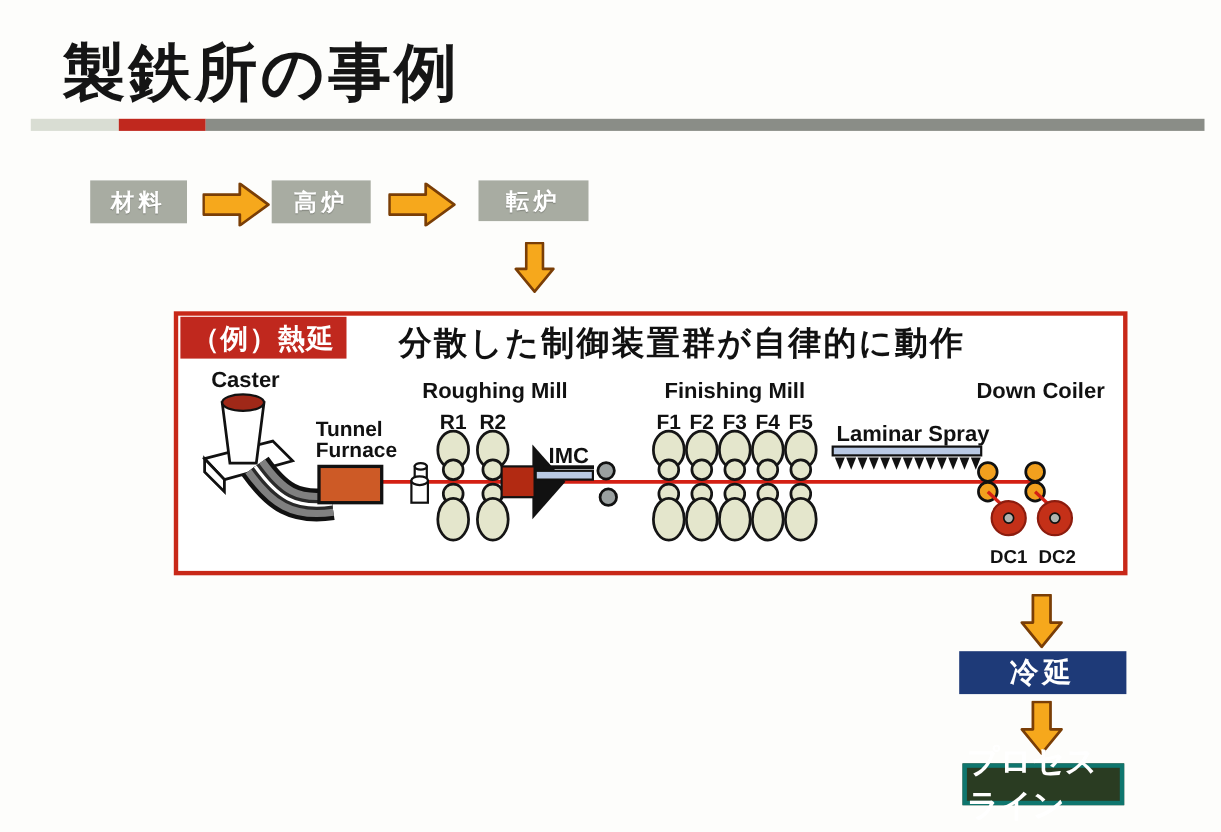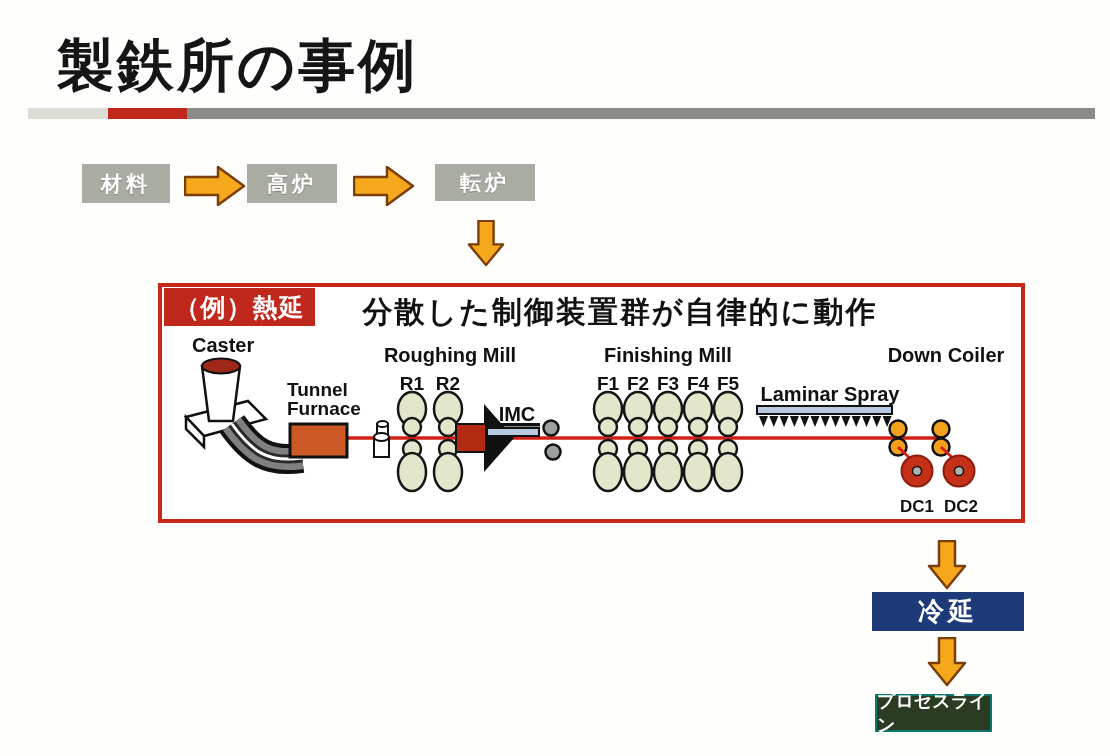--- a/index.html
+++ b/index.html
@@ -32,22 +32,22 @@
 
   
   #mill-svg{left:158px;top:283px;width:867px;height:240px;}
   #mill-svg text{font-family:"Liberation Sans","DejaVu Sans",sans-serif;font-weight:bold;fill:#111;}
   .lbl-20{font-size:20px;} .lbl-19{font-size:19px;} .lbl-17{font-size:17px;}
   .roll{fill:var(--roll-fill);stroke:var(--roll-stroke);stroke-width:2.5;}
 
   
   #cold-box{left:872px;top:592px;width:152px;height:39px;background:var(--cold-roll-blue);color:#fff;
             font-size:26px;font-weight:bold;letter-spacing:4px;display:flex;align-items:center;justify-content:center;}
-  #process-box{left:875px;top:694px;width:117px;height:38px;background:var(--process-line-green);
-               border:2px solid #0f766e;box-sizing:border-box;color:#fff;font-size:18px;font-weight:bold;
+  #process-box{left:875px;top:694px;width:147px;height:38px;background:var(--process-line-green);
+               border:4px solid #0f766e;box-sizing:border-box;color:#fff;font-size:29px;font-weight:bold;
                display:flex;align-items:center;justify-content:center;}
 </style>
 </head>
 <body>
 
 <div id="page">
 
   <div class="abs" id="page-title">製鉄所の事例</div>
 
   <div class="abs" id="title-rule">

